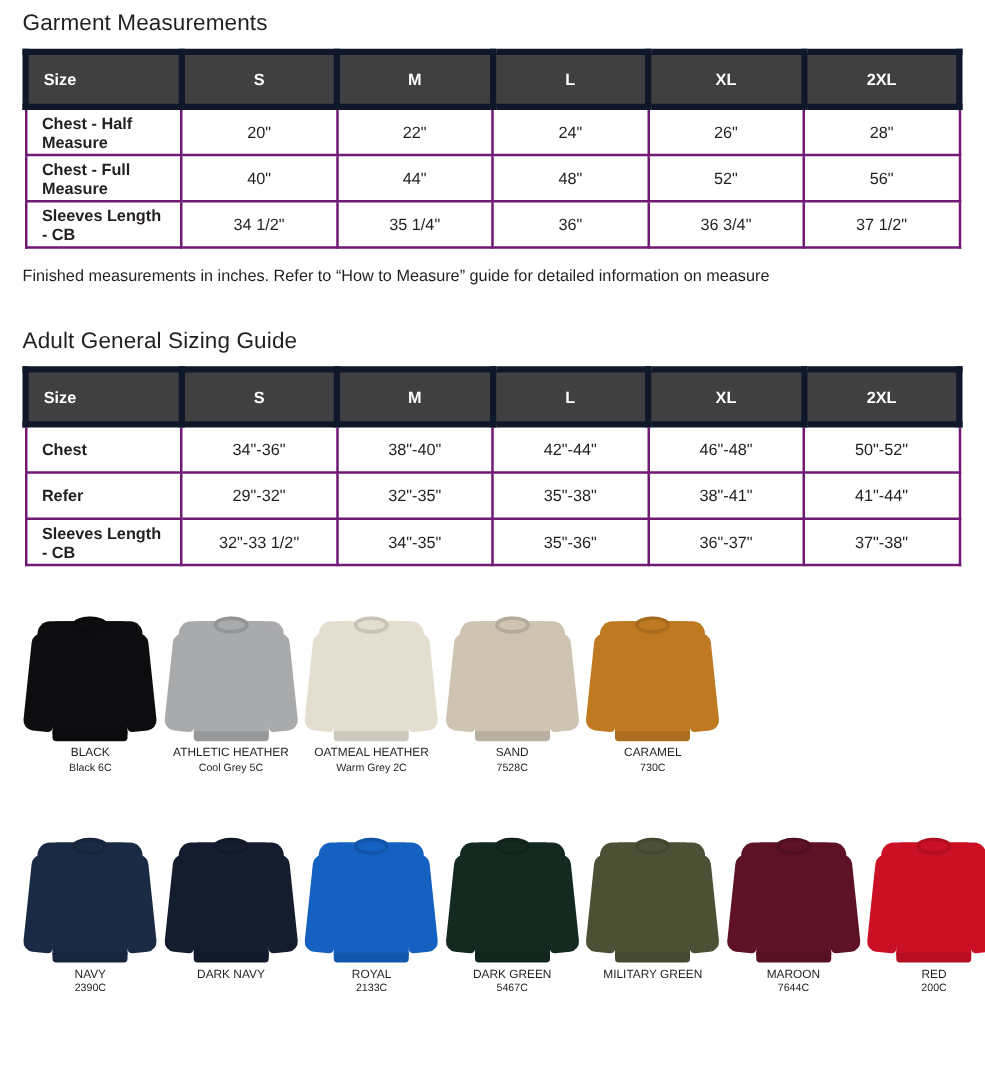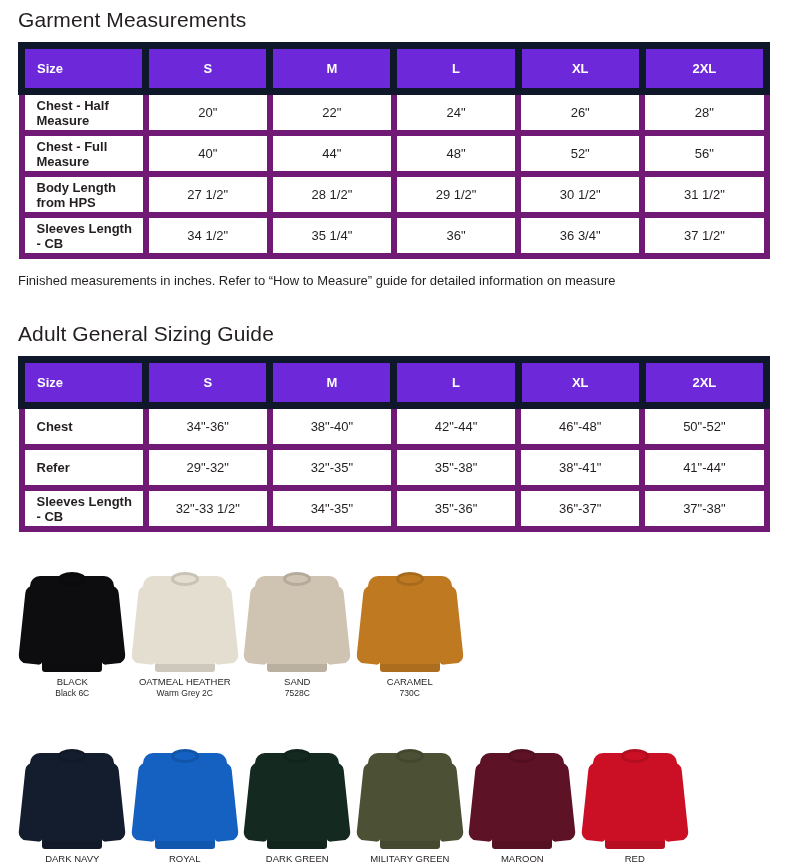--- a/index.html
+++ b/index.html
@@ -13,47 +13,47 @@
     font-family: "Liberation Sans", sans-serif;
     color: #231f20;
     overflow: hidden;
     position: relative;
   }
   .page {
     width: 788px;
     position: relative;
   }
   h2.section-title {
-    font-size: 21px;
+    font-size: 18px;
     font-weight: normal;
     margin: 0;
     padding: 8px 0 10px 18px;
     color: #231f20;
     letter-spacing: 0.1px;
   }
   table.size-table {
     border-collapse: collapse;
     table-layout: fixed;
     margin-left: 18px;
     width: 752px;
     font-size: 12.5px;
   }
   table.size-table th,
   table.size-table td {
-    border: 6px solid #701a75;
+    border: 2px solid #701a75;
     height: 35px;
     padding: 0 8px;
     vertical-align: middle;
   }
   table.size-table thead th {
-    background: #6d28d9;
+    background: #404040;
     color: #ffffff;
     font-weight: bold;
     font-size: 13px;
-    border: 7px solid #0f172a;
+    border: 5px solid #0f172a;
     height: 39px;
   }
   table.size-table thead th.col-label {
     text-align: left;
     padding-left: 12px;
   }
   table.size-table thead th.col-size {
     text-align: center;
   }
   table.size-table tbody td.row-label {
@@ -195,28 +195,20 @@
       </tr>
       <tr>
         <td class="row-label">Chest - Full Measure</td>
         <td class="val">40"</td>
         <td class="val">44"</td>
         <td class="val">48"</td>
         <td class="val">52"</td>
         <td class="val">56"</td>
       </tr>
       <tr>
-        <td class="row-label">Body Length from HPS</td>
-        <td class="val">27 1/2"</td>
-        <td class="val">28 1/2"</td>
-        <td class="val">29 1/2"</td>
-        <td class="val">30 1/2"</td>
-        <td class="val">31 1/2"</td>
-      </tr>
-      <tr>
         <td class="row-label">Sleeves Length - CB</td>
         <td class="val">34 1/2"</td>
         <td class="val">35 1/4"</td>
         <td class="val">36"</td>
         <td class="val">36 3/4"</td>
         <td class="val">37 1/2"</td>
       </tr>
     </tbody>
   </table>
 
@@ -274,20 +266,32 @@
           <div class="sw-sleeve-r" style="background:#0d0d0f"></div>
           <div class="sw-shoulder" style="background:#0d0d0f"></div>
           <div class="sw-body" style="background:#0d0d0f"></div>
           <div class="sw-hem" style="background:#0d0d0f"></div>
           <div class="sw-collar" style="background:#0d0d0f"></div>
         </div>
       <div class="color-name">BLACK</div>
       <div class="color-code">Black 6C</div>
     </div>
     <div class="color-cell">
+      <div class="sweater" id="sw-r1-2">
+          <div class="sw-sleeve-l" style="background:#a9aaac"></div>
+          <div class="sw-sleeve-r" style="background:#a9aaac"></div>
+          <div class="sw-shoulder" style="background:#a9aaac"></div>
+          <div class="sw-body" style="background:#a9aaac"></div>
+          <div class="sw-hem" style="background:#a9aaac"></div>
+          <div class="sw-collar" style="background:#a9aaac"></div>
+        </div>
+      <div class="color-name">ATHLETIC HEATHER</div>
+      <div class="color-code">Cool Grey 5C</div>
+    </div>
+    <div class="color-cell">
       <div class="sweater" id="sw-r1-4">
           <div class="sw-sleeve-l" style="background:#e4ded0"></div>
           <div class="sw-sleeve-r" style="background:#e4ded0"></div>
           <div class="sw-shoulder" style="background:#e4ded0"></div>
           <div class="sw-body" style="background:#e4ded0"></div>
           <div class="sw-hem" style="background:#e4ded0"></div>
           <div class="sw-collar" style="background:#e4ded0"></div>
         </div>
       <div class="color-name">OATMEAL HEATHER</div>
       <div class="color-code">Warm Grey 2C</div>
@@ -315,20 +319,32 @@
         </div>
       <div class="color-name">CARAMEL</div>
       <div class="color-code">730C</div>
     </div>
   </div>
 
   <div class="row-gap"></div>
 
   <div class="color-grid">
     <div class="color-cell">
+      <div class="sweater" id="sw-r2-0">
+          <div class="sw-sleeve-l" style="background:#1b2a44"></div>
+          <div class="sw-sleeve-r" style="background:#1b2a44"></div>
+          <div class="sw-shoulder" style="background:#1b2a44"></div>
+          <div class="sw-body" style="background:#1b2a44"></div>
+          <div class="sw-hem" style="background:#1b2a44"></div>
+          <div class="sw-collar" style="background:#1b2a44"></div>
+        </div>
+      <div class="color-name">NAVY</div>
+      <div class="color-code">2390C</div>
+    </div>
+    <div class="color-cell">
       <div class="sweater" id="sw-r2-1">
           <div class="sw-sleeve-l" style="background:#141d2e"></div>
           <div class="sw-sleeve-r" style="background:#141d2e"></div>
           <div class="sw-shoulder" style="background:#141d2e"></div>
           <div class="sw-body" style="background:#141d2e"></div>
           <div class="sw-hem" style="background:#141d2e"></div>
           <div class="sw-collar" style="background:#141d2e"></div>
         </div>
       <div class="color-name">DARK NAVY</div>
       <div class="color-code"></div>

